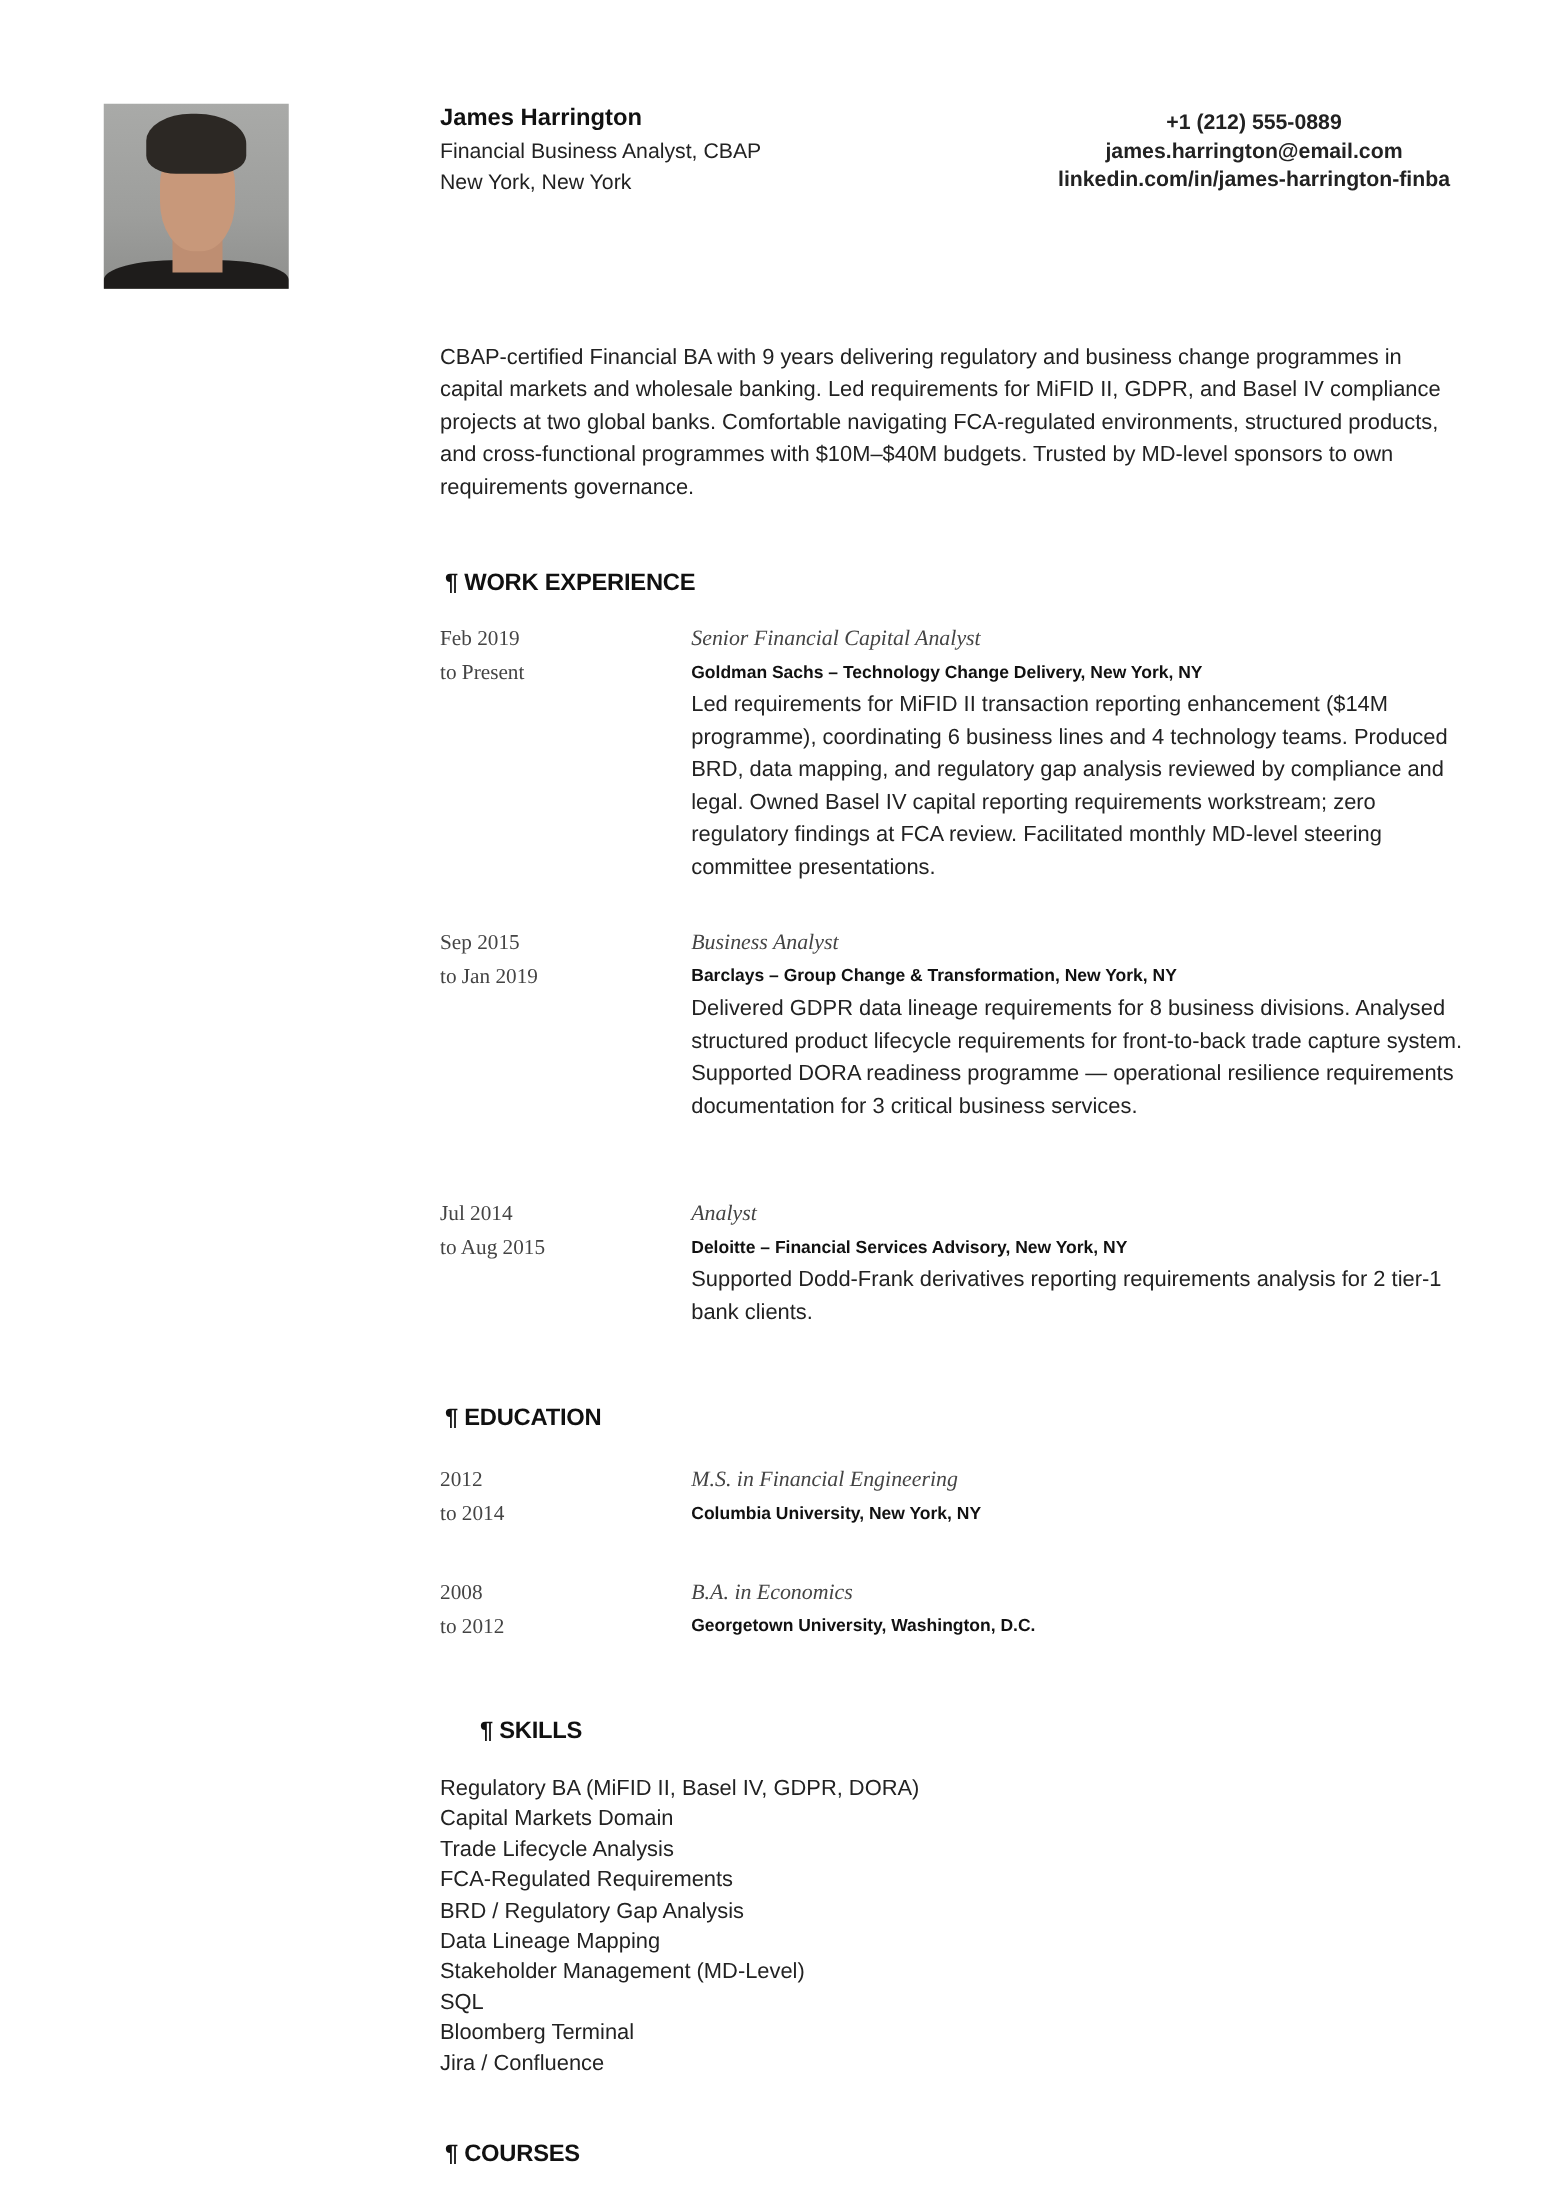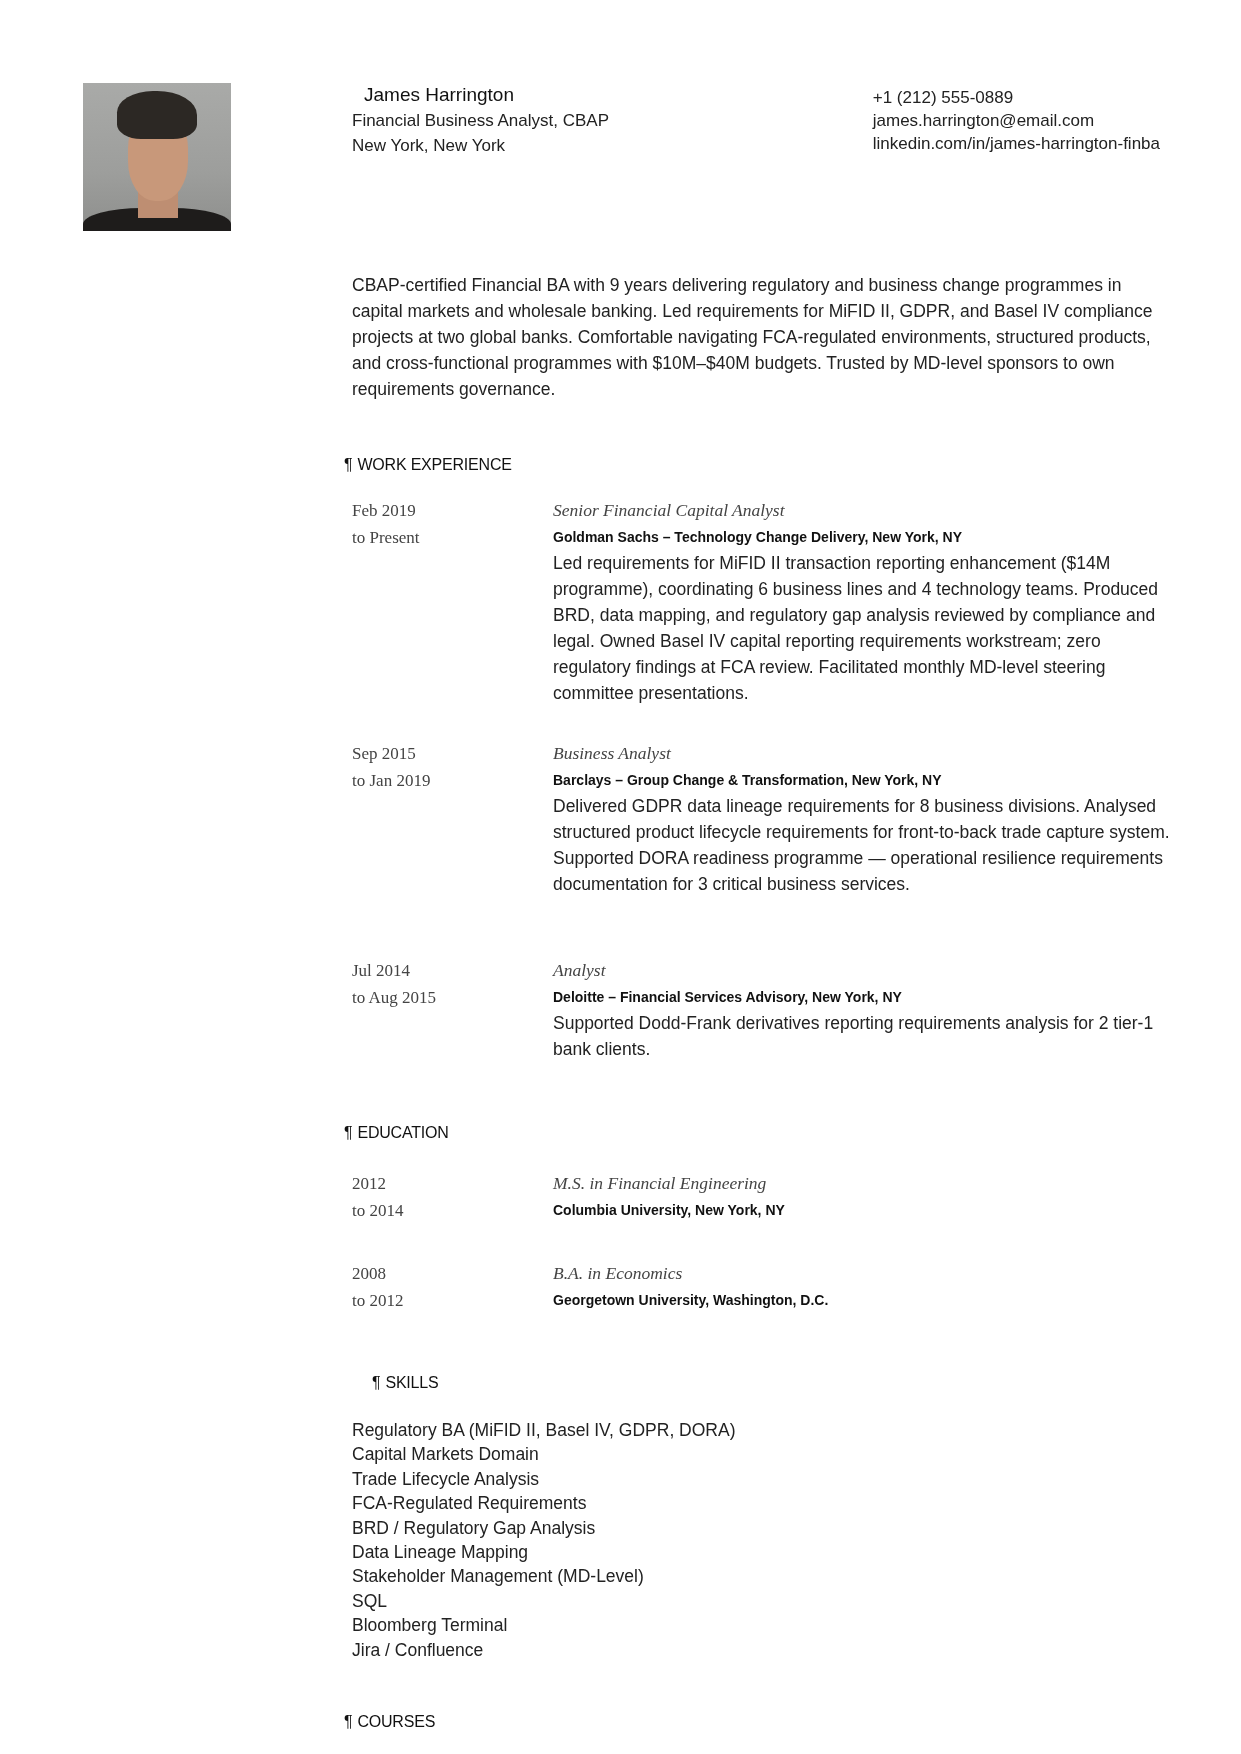--- a/index.html
+++ b/index.html
@@ -8,29 +8,29 @@
   .photo { position: absolute; left: 83px; top: 83px; width: 148px; height: 148px;
            background: linear-gradient(180deg, #a9aaa8 0%, #9d9e9c 60%, #8e8f8d 100%); overflow: hidden; }
   .photo .hair { position: absolute; left: 34px; top: 8px; width: 80px; height: 48px; background: #2c2824;
                  border-radius: 45% 50% 30% 30%; }
   .photo .face { position: absolute; left: 45px; top: 30px; width: 60px; height: 88px; background: #c8987a;
                  border-radius: 40% 40% 45% 45%; }
   .photo .neck { position: absolute; left: 55px; top: 105px; width: 40px; height: 30px; background: #be8e72; }
   .photo .shirt { position: absolute; left: 0; top: 125px; width: 148px; height: 40px; background: #1e1c1b;
                   border-radius: 40% 40% 0 0; }
 
-  .name { position: absolute; left: 352px; top: 84px; font-size: 19px; font-weight: normal; margin-left: 12px; }
+  .name { position: absolute; left: 352px; top: 84px; font-size: 19px; font-weight: bold; }
   .subtitle { position: absolute; left: 352px; top: 111px; font-size: 17px; color: #222; }
   .location { position: absolute; left: 352px; top: 136px; font-size: 17px; color: #222; }
 
-  .contact { position: absolute; right: 81px; top: 86px; text-align: left; font-size: 17px; color: #222; line-height: 23px; }
+  .contact { position: absolute; right: 81px; top: 86px; text-align: center; font-size: 17px; color: #222; line-height: 23px; font-weight: bold; }
 
   .summary { position: absolute; left: 352px; top: 272px; width: 820px; font-size: 17.5px; line-height: 26px; color: #222; }
 
-  .section-title { position: absolute; left: 344px; font-size: 16px; font-weight: normal; letter-spacing: -0.2px; }
+  .section-title { position: absolute; left: 356px; font-size: 19px; font-weight: bold; letter-spacing: -0.2px; }
   .pilcrow { margin-right: 5px; }
 
   .entry { position: absolute; left: 352px; width: 830px; }
   .dates { position: absolute; left: 0; top: 0; width: 180px; font-family: "Liberation Serif", serif; 
            font-size: 17px; color: #444; line-height: 27px; }
   .body { position: absolute; left: 201px; top: 0; width: 630px; }
   .role { font-family: "Liberation Serif", serif; font-style: italic; font-size: 17.5px; color: #444; line-height: 27px; }
   .org { font-weight: bold; font-size: 14px; line-height: 26px; }
   .desc { font-size: 17.5px; line-height: 26px; color: #222; }
 

